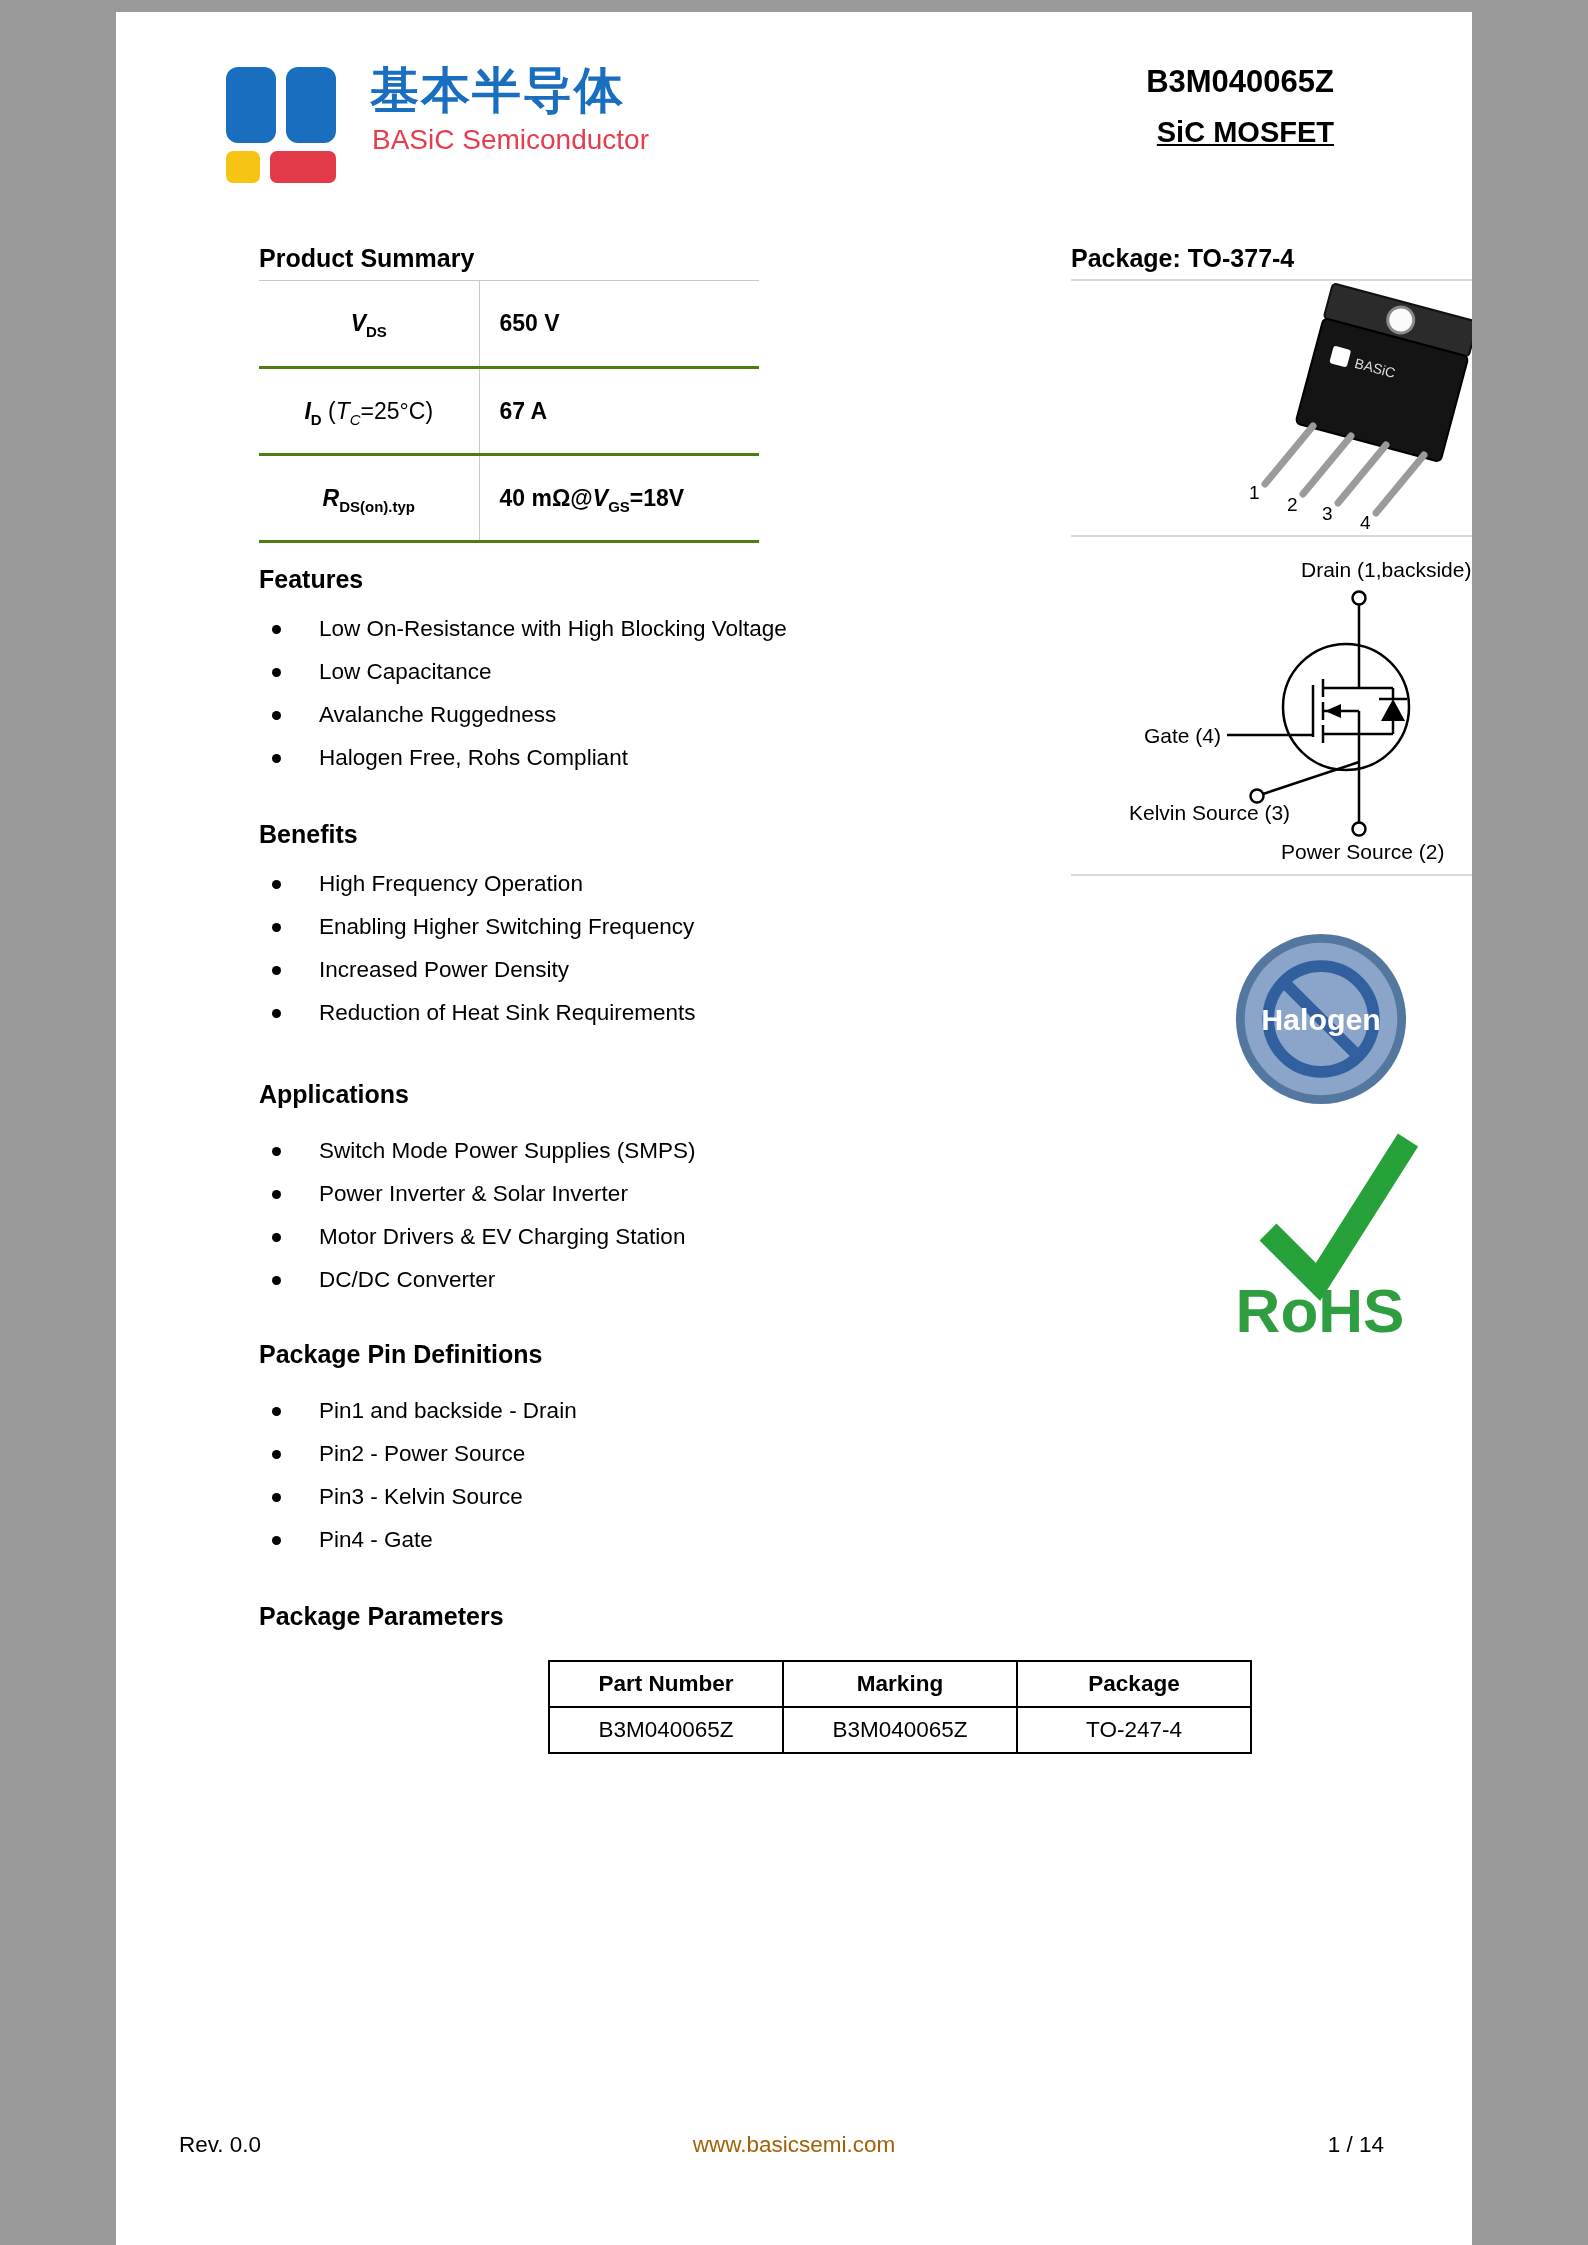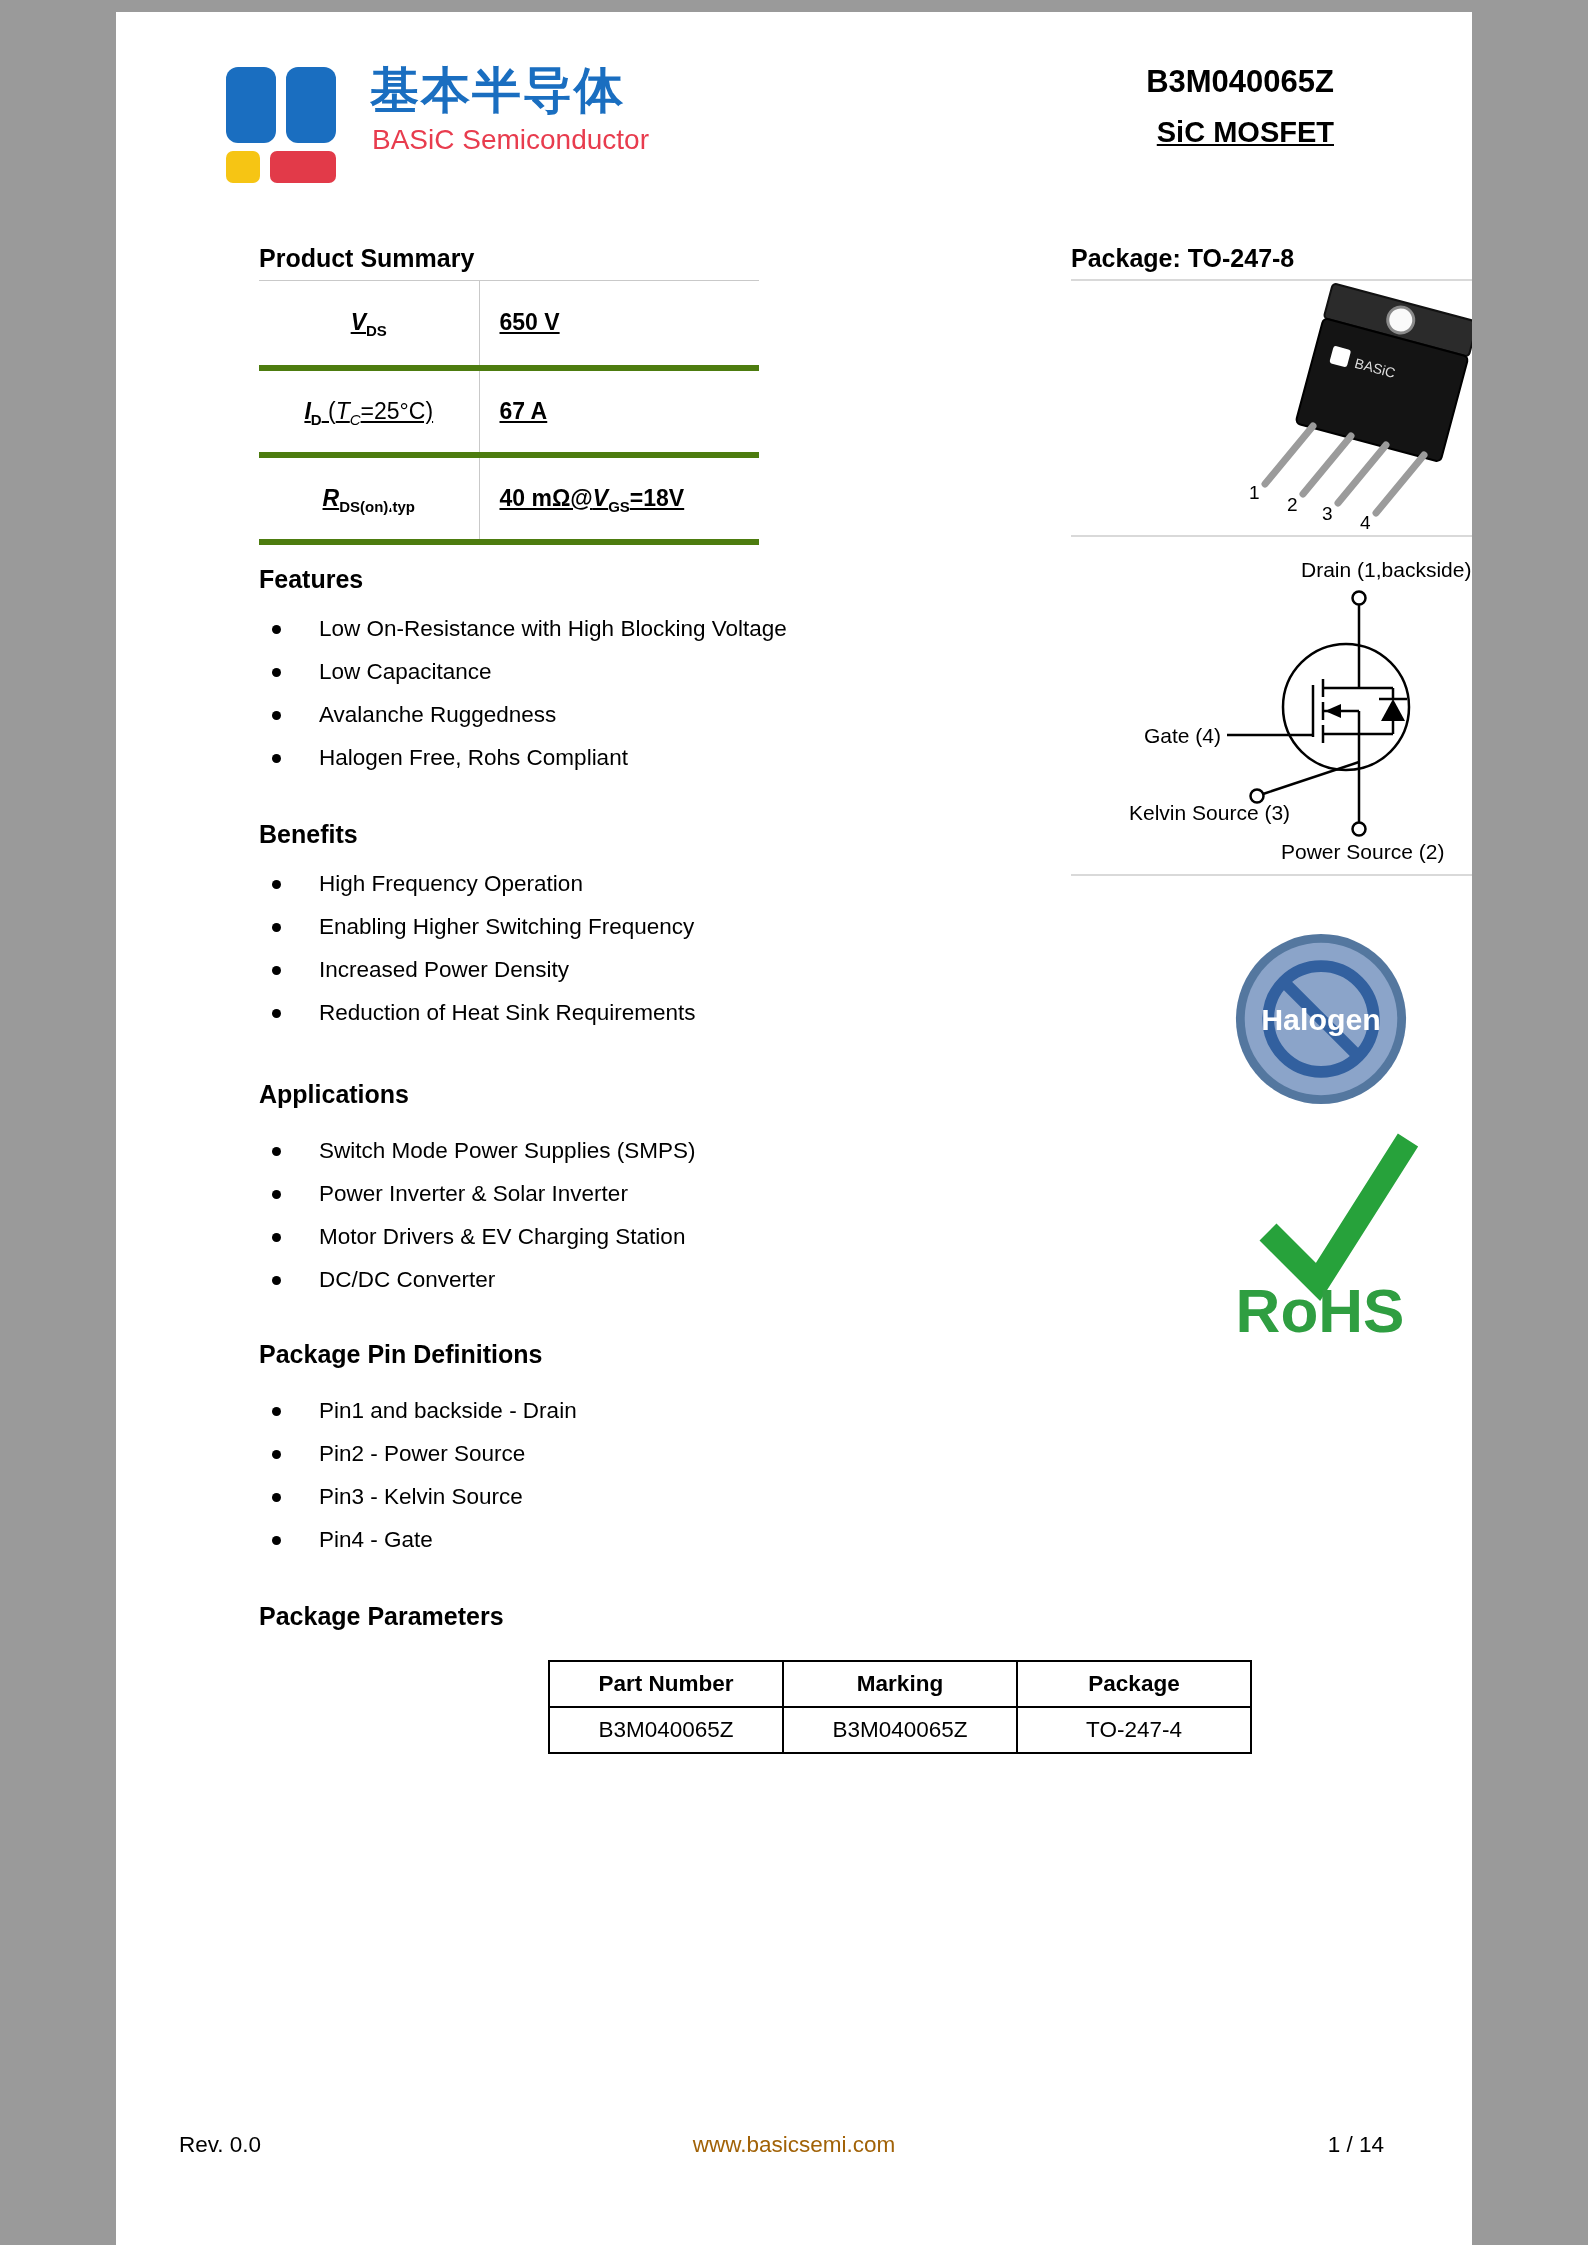--- a/index.html
+++ b/index.html
@@ -26,21 +26,21 @@
   .logo-cn { position:absolute; left:254px; top:46px; font-size:49px; font-weight:bold; color:#1a6ec0; letter-spacing:2px; }
   .logo-en { position:absolute; left:256px; top:112px; font-size:28px; color:#e83c4e; }
   .part-no { position:absolute; right:138px; top:52px; font-size:31px; font-weight:bold; }
   .doc-sub  { position:absolute; right:138px; top:104px; font-size:29px; font-weight:bold;text-decoration:underline; }
 
   
   .sec-h { position:absolute; font-size:25px; font-weight:bold; }
 
   
   .ps-table { position:absolute; left:143px; top:268px; width:500px; border-collapse:collapse; }
-  .ps-table td { border-bottom:6px solid #4d7c0f; height:87px; vertical-align:middle;text-decoration:underline; }
+  .ps-table td { border-bottom:3px solid #4d7c0f; height:87px; vertical-align:middle; }
   .ps-table tr:first-child td { border-top:1px solid #c9c9c9; }
   .ps-param { border-right:1px solid #c9c9c9; width:220px; text-align:center; font-size:23px; }
   .ps-param .sym { font-style:italic; font-weight:bold; }
   .ps-param sub, .ps-value sub { font-size:15px; font-weight:bold; line-height:0; }
   .ps-param .ps-normal { font-weight:normal; }
   .ps-param .ps-normal sub { font-weight:normal; font-style:italic; }
   .ps-param .tsym { font-style:italic; font-weight:normal; }
   .ps-value { padding-left:20px; font-size:23px; font-weight:bold; }
   .ps-value .vsym { font-style:italic; }
 
@@ -189,21 +189,21 @@
       <th>Package</th>
     </tr>
     <tr>
       <td>B3M040065Z</td>
       <td>B3M040065Z</td>
       <td>TO-247-4</td>
     </tr>
   </tbody>
     </table>
 
-  <div class="sec-h" style="left:955px; top:232px;">Package: TO-247-8</div>
+  <div class="sec-h" style="left:955px; top:232px;">Package: TO-377-4</div>
   <div class="sep" style="top:267px;"></div>
 
   <svg class="abs" style="left:1040px; top:268px;" width="380" height="250" viewBox="0 0 380 250">
     <g transform="rotate(15 230 95)">
       <rect x="155" y="20" width="150" height="36" rx="4" fill="#2b2b2b" stroke="#111" stroke-width="2"></rect>
       <circle cx="230" cy="38" r="13" fill="#fafafa" stroke="#8a8a8a" stroke-width="3"></circle>
       <rect x="155" y="56" width="150" height="109" rx="5" fill="#141414" stroke="#000" stroke-width="2"></rect>
       <rect x="172" y="80" width="18" height="18" rx="3" fill="#ffffff"></rect>
       <text x="197" y="96" font-size="14" fill="#dddddd">BASiC</text>
     </g>

